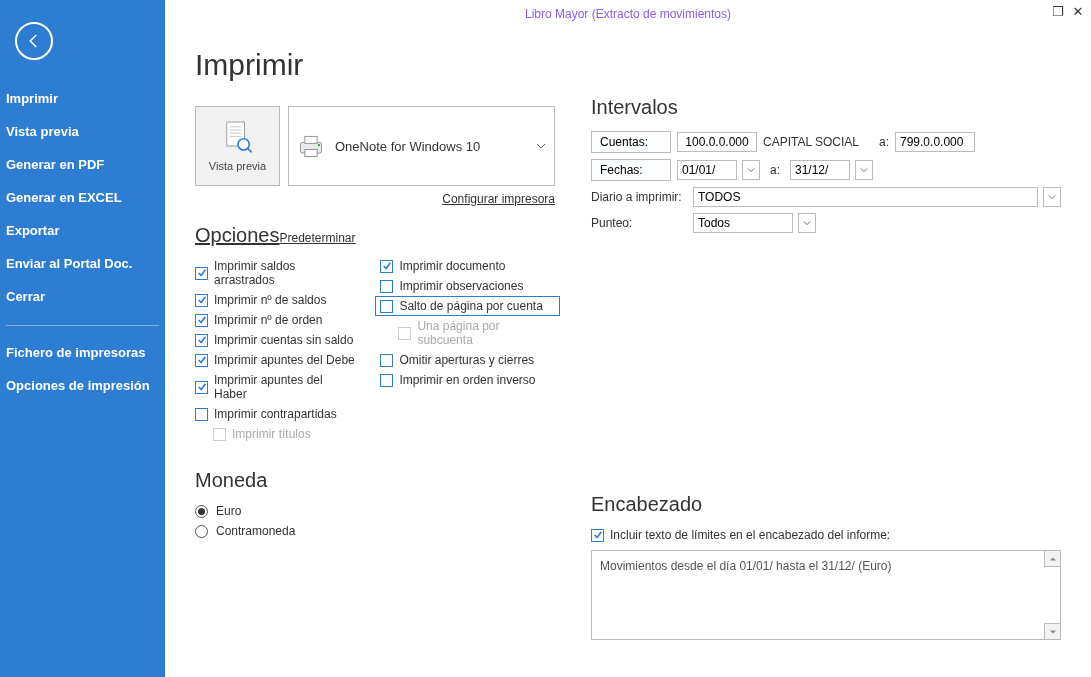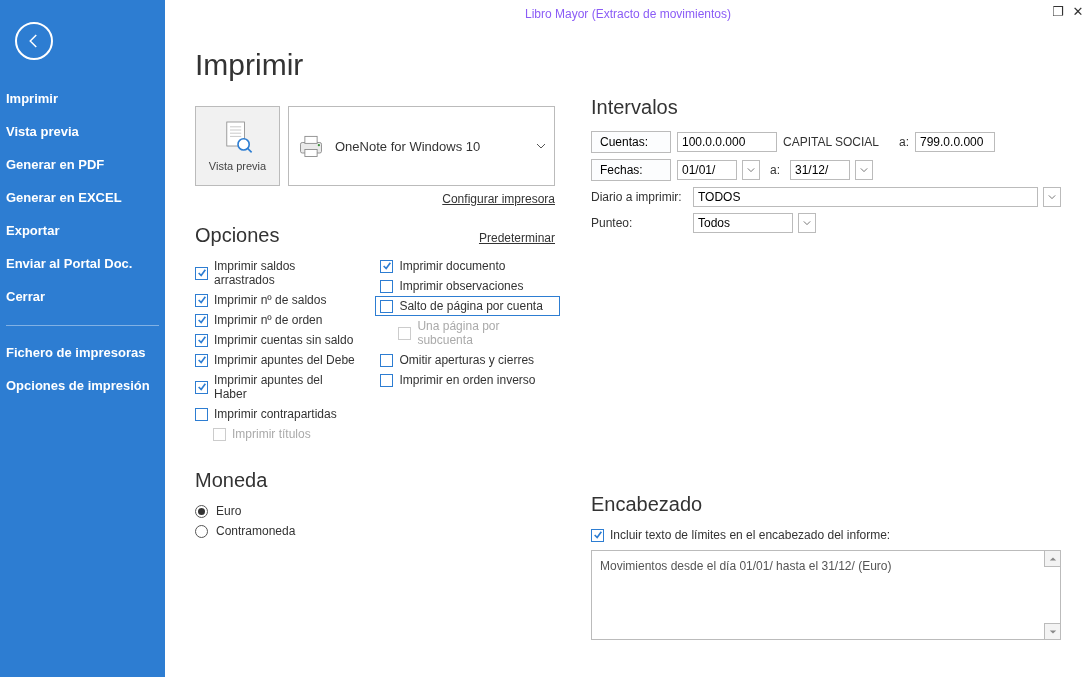--- a/index.html
+++ b/index.html
@@ -107,21 +107,21 @@
           <span>OneNote for Windows 10</span>
           <svg class="chev" width="10" height="10" viewBox="0 0 10 10">
               <path d="M1 3l4 4 4-4" stroke="#555" fill="none"></path>
             </svg>
         </div>
       </div>
       <div class="link-row">
         <span class="link">Configurar impresora</span>
       </div>
 
-      <div style="display:flex;align-items:baseline;justify-content:space-between;">
+      <div style="display:flex;align-items:baseline;justify-content:flex-start;text-decoration:underline;">
         <h2>Opciones</h2>
         <span class="link">Predeterminar</span>
       </div>
       <div class="opts">
         <div class="col" id="opts-left">
             <div class="chk">
               <span class="box">
                 <svg viewBox="0 0 12 12">
                   <path d="M2 6l3 3 5-7" stroke="#2d7dd2" fill="none" stroke-width="2"></path>
                 </svg>
@@ -218,21 +218,21 @@
           <span class="rb"></span>
           <span>Contramoneda</span>
         </div>
     </div>
 
     <div class="right">
       <h2 style="margin-top:48px;">Intervalos</h2>
 
       <div class="field-row">
         <button class="lbl-btn">Cuentas:</button>
-        <input class="txt" style="width: 100px;" value="100.0.0.000">
+        <input class="txt" style="width: 80px; text-align: center;" value="100.0.0.000">
         <span class="readonly" style="width:110px">CAPITAL SOCIAL</span>
         <span>a:</span>
         <input class="txt" style="width: 80px;" value="799.0.0.000">
       </div>
 
       <div class="field-row">
         <button class="lbl-btn">Fechas:</button>
         <input class="txt" style="width: 60px;" value="01/01/">
           <span class="chev-dn">
             <svg viewBox="0 0 10 10">

